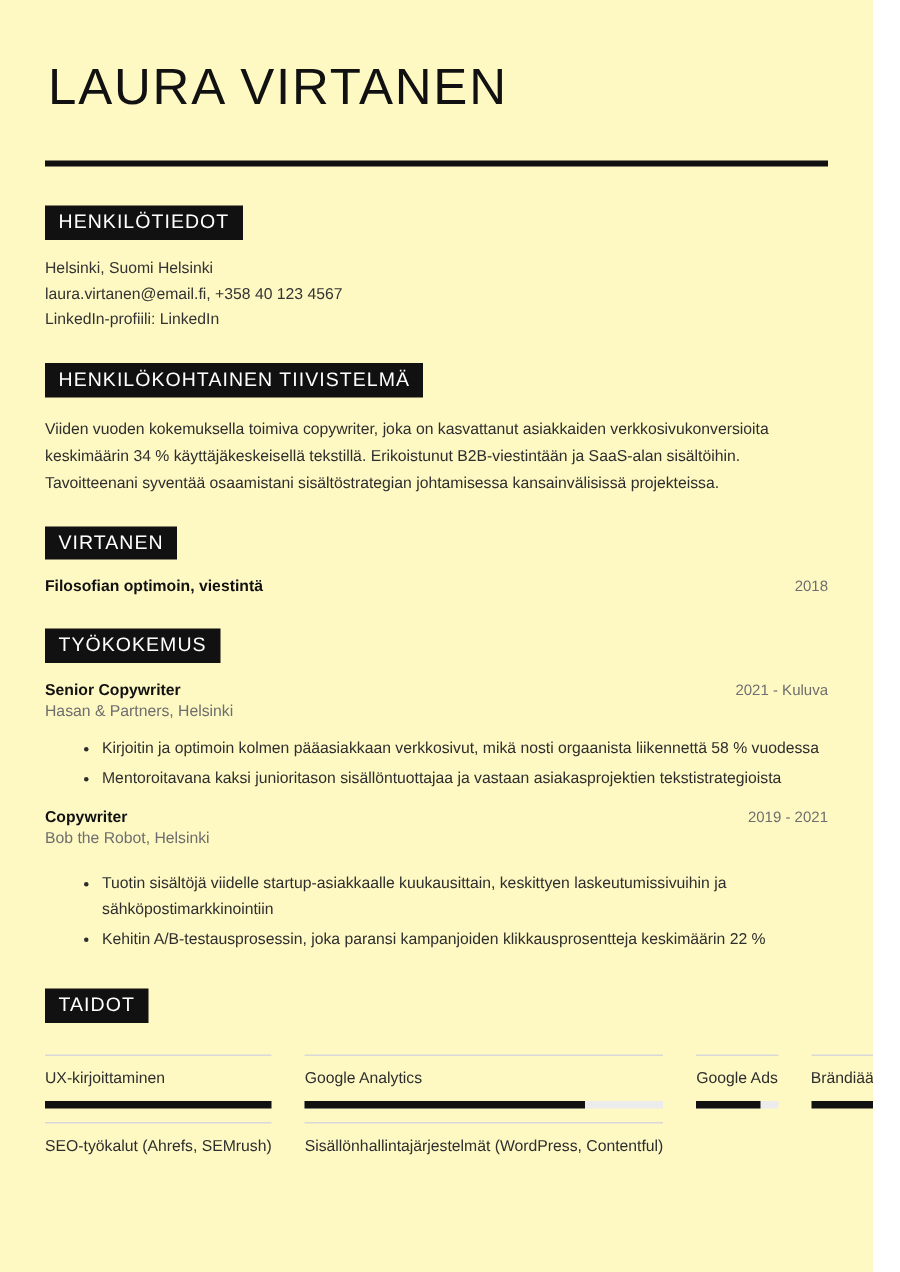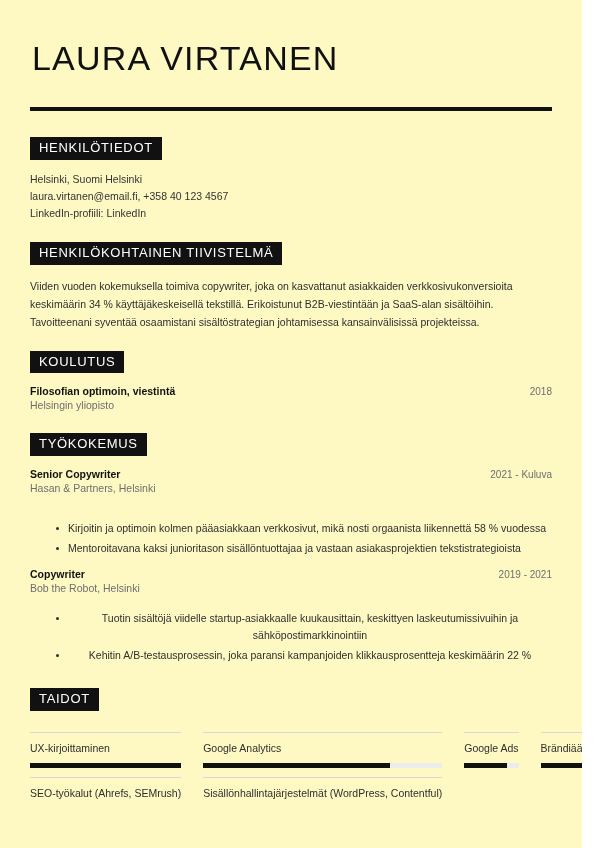--- a/index.html
+++ b/index.html
@@ -99,21 +99,21 @@
   }
 
   .entry-sub {
     font-size: 10.5px;
     color: #6e6e6e;
     margin-top: 2px;
   }
 
   
   .bullets {
-    margin-top: 26px;
+    margin-top: 11px;
     padding-left: 26px;
     list-style: none;
   }
   .bullets li {
     position: relative;
     font-size: 10.5px;
     line-height: 1.62;
     color: #2e2e2e;
     margin-bottom: 3px;
     padding-left: 12px;
@@ -182,28 +182,27 @@
       <div>LinkedIn-profiili: LinkedIn</div>
     </div>
   </div>
 
   <div class="section" style="margin-top:20px;">
     <div class="sec-head">HENKILÖKOHTAINEN TIIVISTELMÄ</div>
     <p class="summary">Viiden vuoden kokemuksella toimiva copywriter, joka on kasvattanut asiakkaiden verkkosivukonversioita keskimäärin 34 % käyttäjäkeskeisellä tekstillä. Erikoistunut B2B-viestintään ja SaaS-alan sisältöihin. Tavoitteenani syventää osaamistani sisältöstrategian johtamisessa kansainvälisissä projekteissa.</p>
   </div>
 
   <div class="section" style="margin-top:20px;">
-    <div class="sec-head">KOULUTUS</div>
+    <div class="sec-head">VIRTANEN</div>
 
     <div class="entry">
       <div class="entry-top">
         <span class="entry-title">Filosofian optimoin, viestintä</span>
         <span class="entry-date">2018</span>
       </div>
-      <div class="entry-sub">Helsingin yliopisto</div>
     </div>
   </div>
 
   <div class="section" style="margin-top:22px;">
     <div class="sec-head">TYÖKOKEMUS</div>
 
     
     <div class="entry">
       <div class="entry-top">
         <span class="entry-title">Senior Copywriter</span>
@@ -217,21 +216,21 @@
     </ul>
 
     
     <div class="entry" style="margin-top:11px;">
       <div class="entry-top">
         <span class="entry-title">Copywriter</span>
         <span class="entry-date">2019 - 2021</span>
       </div>
       <div class="entry-sub">Bob the Robot, Helsinki</div>
     </div>
-    <ul class="bullets" style="margin-top:16px;text-align:center;">
+    <ul class="bullets" style="margin-top:16px;">
       <li>Tuotin sisältöjä viidelle startup-asiakkaalle kuukausittain, keskittyen laskeutumissivuihin ja sähköpostimarkkinointiin</li>
       <li>Kehitin A/B-testausprosessin, joka paransi kampanjoiden klikkausprosentteja keskimäärin 22 %</li>
     </ul>
   </div>
 
   <div class="section" style="margin-top:24px;">
     <div class="sec-head">TAIDOT</div>
 
     <div class="skills-grid">
 

